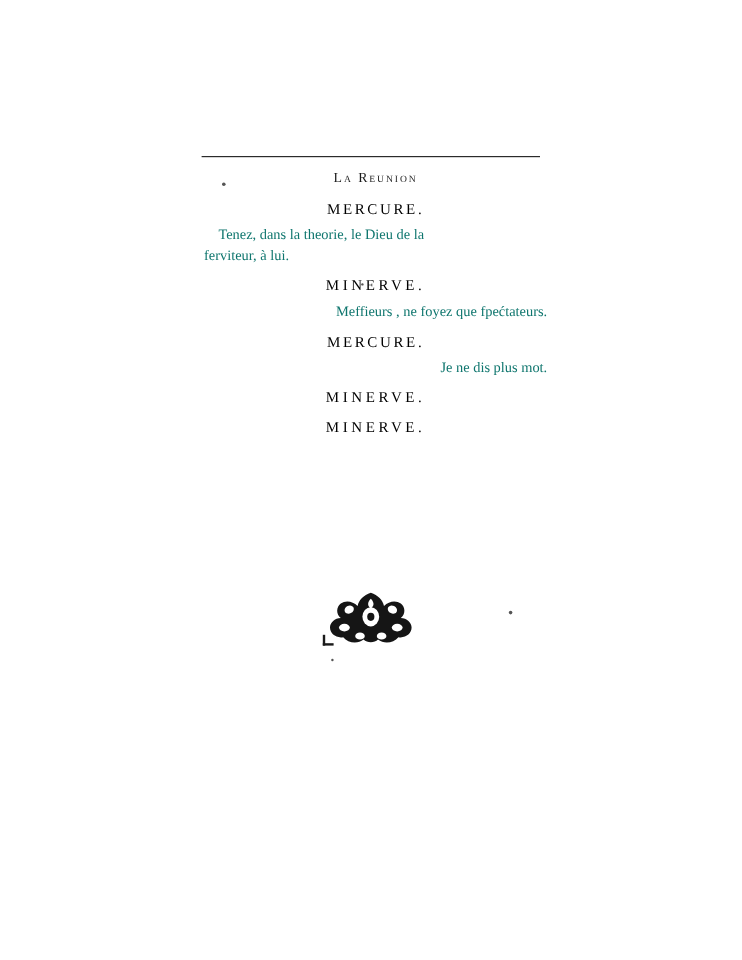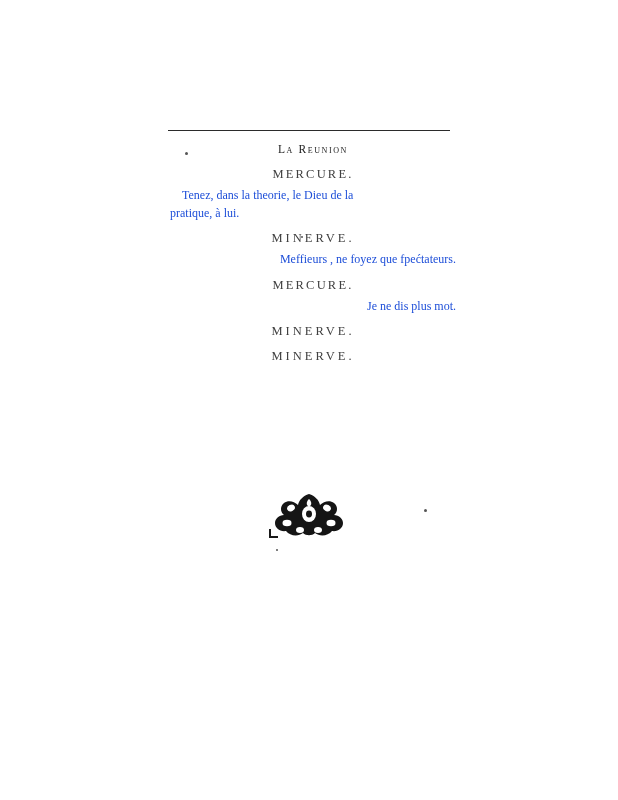--- a/index.html
+++ b/index.html
@@ -59,32 +59,32 @@
     font-variant: small-caps;
     margin: 0 0 12px 0;
     color: #1a1a1a;
   }
 
   .speaker {
     text-align: center;
     font-size: 12.5px;
     letter-spacing: 2.2px;
     margin: 10px 0 6px 0;
-    color: #404040;
+    color: #000000;
   }
   .speaker.wide {
     letter-spacing: 3px;
   }
 
   .line {
     font-size: 12px;
     line-height: 15.5px;
     text-align: justify;
     margin: 0;
-    color: #1d4ed8;
+    color: #0f766e;
   }
   .para {
     margin: 0 0 2px 0;
     text-indent: 12px;
   }
   .para.short {
     text-align: right;
   }
 
   .ornament {
@@ -124,21 +124,21 @@
     <div class="speck speck-c"></div>
     <div class="speck speck-d"></div>
 
     <div class="text-block">
 
       <div class="running-head">La Reunion</div>
 
       <div>
         <div class="speaker">MERCURE.</div>
         <p class="line para">Tenez, dans la theorie, le Dieu de la</p>
-        <p class="line short">pratique, à lui.</p>
+        <p class="line short">ferviteur, à lui.</p>
       </div>
 
       <div>
         <div class="speaker wide">MINERVE.</div>
         <p class="line short para">Meffieurs , ne foyez que fpećtateurs.</p>
       </div>
 
       <div>
         <div class="speaker">MERCURE.</div>
         <p class="line short para">Je ne dis plus mot.</p>

